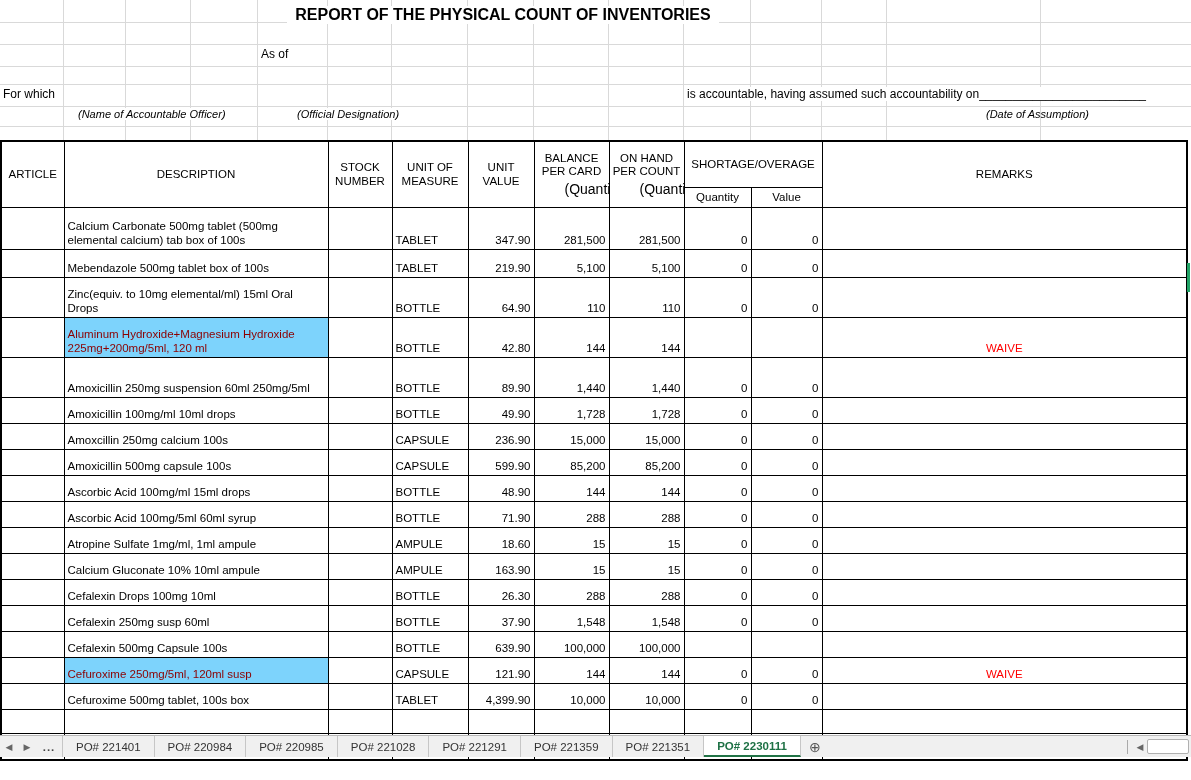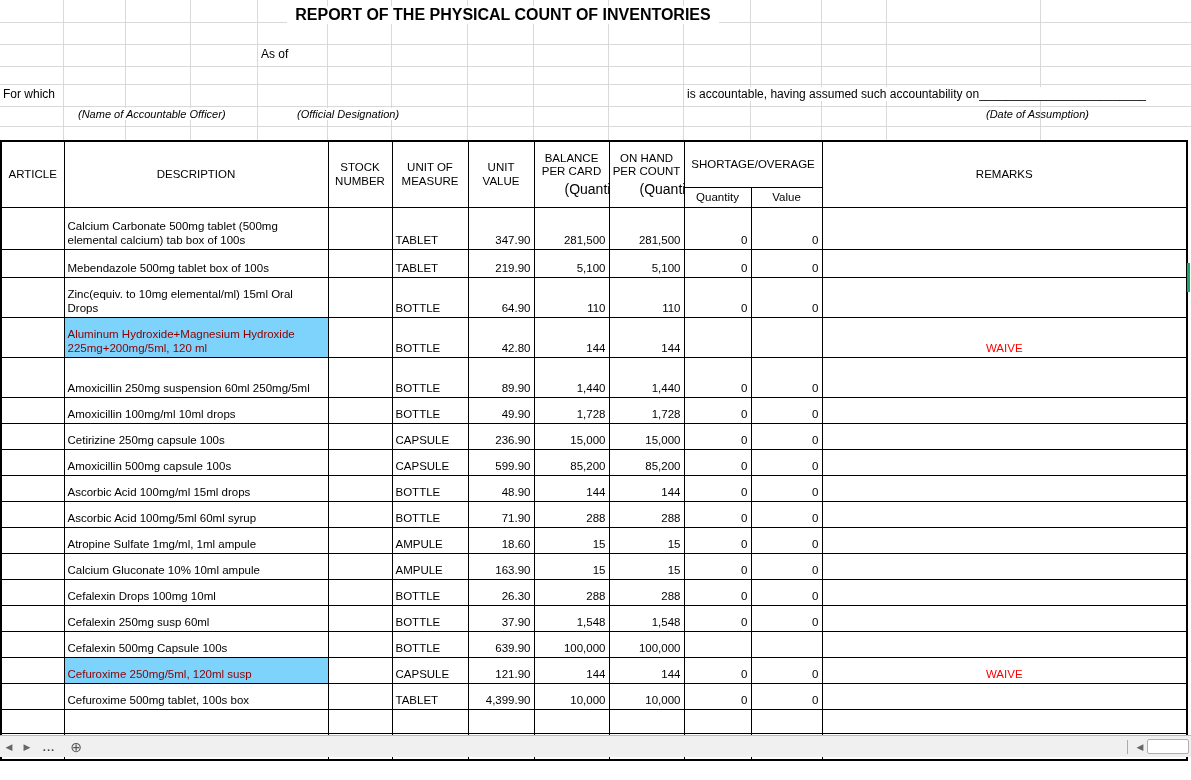--- a/index.html
+++ b/index.html
@@ -205,21 +205,21 @@
           <td class="c-unit">BOTTLE</td>
           <td class="c-num">49.90</td>
           <td class="c-num">1,728</td>
           <td class="c-num">1,728</td>
           <td class="c-num">0</td>
           <td class="c-num">0</td>
           <td class="c-remarks"></td>
         </tr>
         <tr style="height: 26px;">
           <td class="c-article"></td>
-          <td class="c-desc">Cetirizine 250mg capsule 100s</td>
+          <td class="c-desc">Amoxcillin 250mg calcium 100s</td>
           <td class="c-stock"></td>
           <td class="c-unit">CAPSULE</td>
           <td class="c-num">236.90</td>
           <td class="c-num">15,000</td>
           <td class="c-num">15,000</td>
           <td class="c-num">0</td>
           <td class="c-num">0</td>
           <td class="c-remarks"></td>
         </tr>
         <tr style="height: 26px;">
@@ -368,20 +368,30 @@
         </tr>
       </tbody>
   </table>
 
   <div class="selection-mark"></div>
 
   <div class="tab-bar">
     <div class="nav-btn">◀</div>
     <div class="nav-btn">▶</div>
     <div class="tab-ellipsis">...</div>
+    <div class="tabs-container">
+        <div class="sheet-tab">PO# 221401</div>
+        <div class="sheet-tab">PO# 220984</div>
+        <div class="sheet-tab">PO# 220985</div>
+        <div class="sheet-tab">PO# 221028</div>
+        <div class="sheet-tab">PO# 221291</div>
+        <div class="sheet-tab">PO# 221359</div>
+        <div class="sheet-tab">PO# 221351</div>
+        <div class="sheet-tab active">PO# 2230111</div>
+      </div>
     <div class="add-btn">⊕</div>
     <div class="tab-spacer"></div>
     <div class="hscroll">
       <div class="divider"></div>
       <div class="arrow">◀</div>
       <div class="thumb"></div>
     </div>
   </div>
 
 

